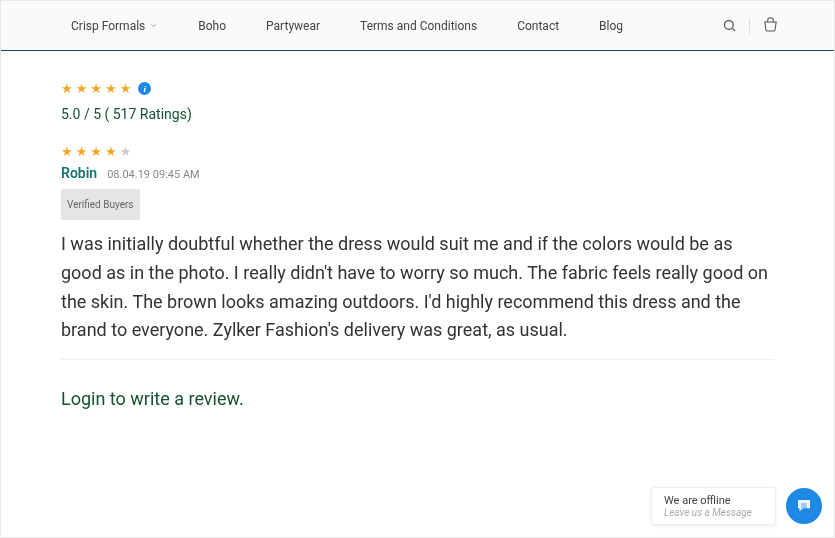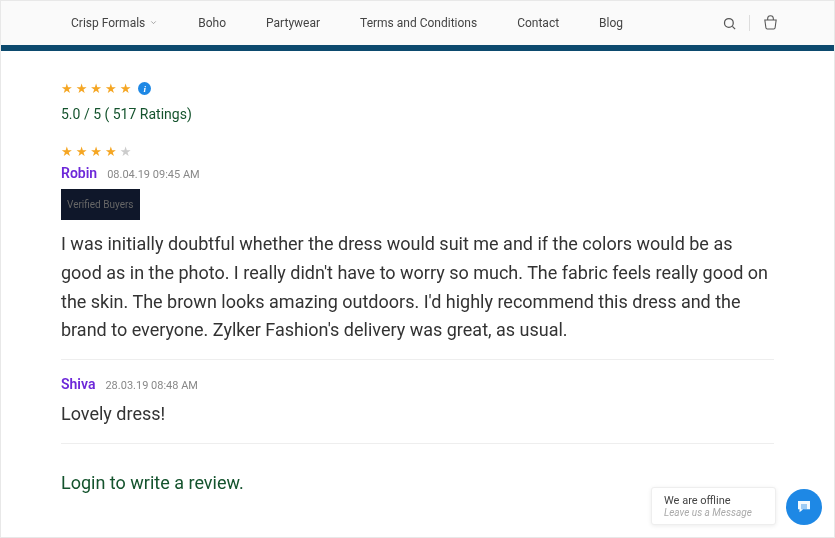--- a/index.html
+++ b/index.html
@@ -11,21 +11,21 @@
       height: 538px;
       position: relative;
       border: 1px solid #e8e8e8;
     }
     .navbar {
       display: flex;
       align-items: center;
       justify-content: space-between;
       padding: 0 55px 0 70px;
       height: 50px;
-      border-bottom: 6px solid #0c4a6e;
+      border-bottom: 1px solid #0c4a6e;
       background: #fafafa;
       text-align: center;
     }
     .nav-left { display: flex; align-items: center; gap: 40px; }
     .nav-item {
       font-size: 12px;
       color: #444;
       cursor: pointer;
       display: flex;
       align-items: center;
@@ -75,25 +75,25 @@
       padding-bottom: 14px;
       border-bottom: 1px solid #eee;
       margin-bottom: 16px;
     }
     .review-header {
       display: flex;
       align-items: baseline;
       gap: 10px;
       margin-bottom: 8px;
     }
-    .review-author { font-size: 14px; font-weight: 600; color: #6d28d9; }
+    .review-author { font-size: 14px; font-weight: 600; color: #0f766e; }
     .review-date { font-size: 11px; color: #888; }
     .verified-badge {
       display: inline-block;
-      background: #0f172a;
+      background: #e5e5e5;
       color: #666;
       font-size: 10px;
       padding: 10px 6px;
       margin-bottom: 10px;
     }
     .review-body {
       font-size: 18px;
       line-height: 1.6;
       color: #333;
     }
@@ -102,21 +102,21 @@
       font-size: 18px;
       cursor: pointer;
       margin-top: 12px;
       display: inline-block;
     }
     .chat-widget {
       position: absolute;
       bottom: 12px;
       right: 12px;
       display: flex;
-      align-items: flex-end;
+      align-items: center;
       gap: 10px;
     }
     .chat-box {
       background: #fff;
       border: 1px solid #eee;
       box-shadow: 0 1px 4px rgba(0,0,0,0.08);
       padding: 6px 12px;
       font-size: 11px;
       border-radius: 3px;
       width: 125px;
@@ -204,27 +204,20 @@
       <span class="star-empty">★</span>
     </div>
     <div class="review-header">
       <span class="review-author">Robin</span>
       <span class="review-date">08.04.19 09:45 AM</span>
     </div>
     <div class="verified-badge">Verified Buyers</div>
     <div class="review-body">I was initially doubtful whether the dress would suit me and if the colors would be as good as in the photo. I really didn't have to worry so much. The fabric feels really good on the skin. The brown looks amazing outdoors. I'd highly recommend this dress and the brand to everyone. Zylker Fashion's delivery was great, as usual.</div>
   </div>
 
-  <div class="review">
-    <div class="review-header">
-      <span class="review-author">Shiva</span>
-      <span class="review-date">28.03.19 08:48 AM</span>
-    </div>
-    <div class="review-body">Lovely dress!</div>
-  </div>
 
   <span class="login-link">Login to write a review.</span>
 </div>
 
 <div class="chat-widget">
   <div class="chat-box">
     <div class="chat-title">We are offline</div>
     <div class="chat-sub">Leave us a Message</div>
   </div>
   <div class="chat-bubble">

